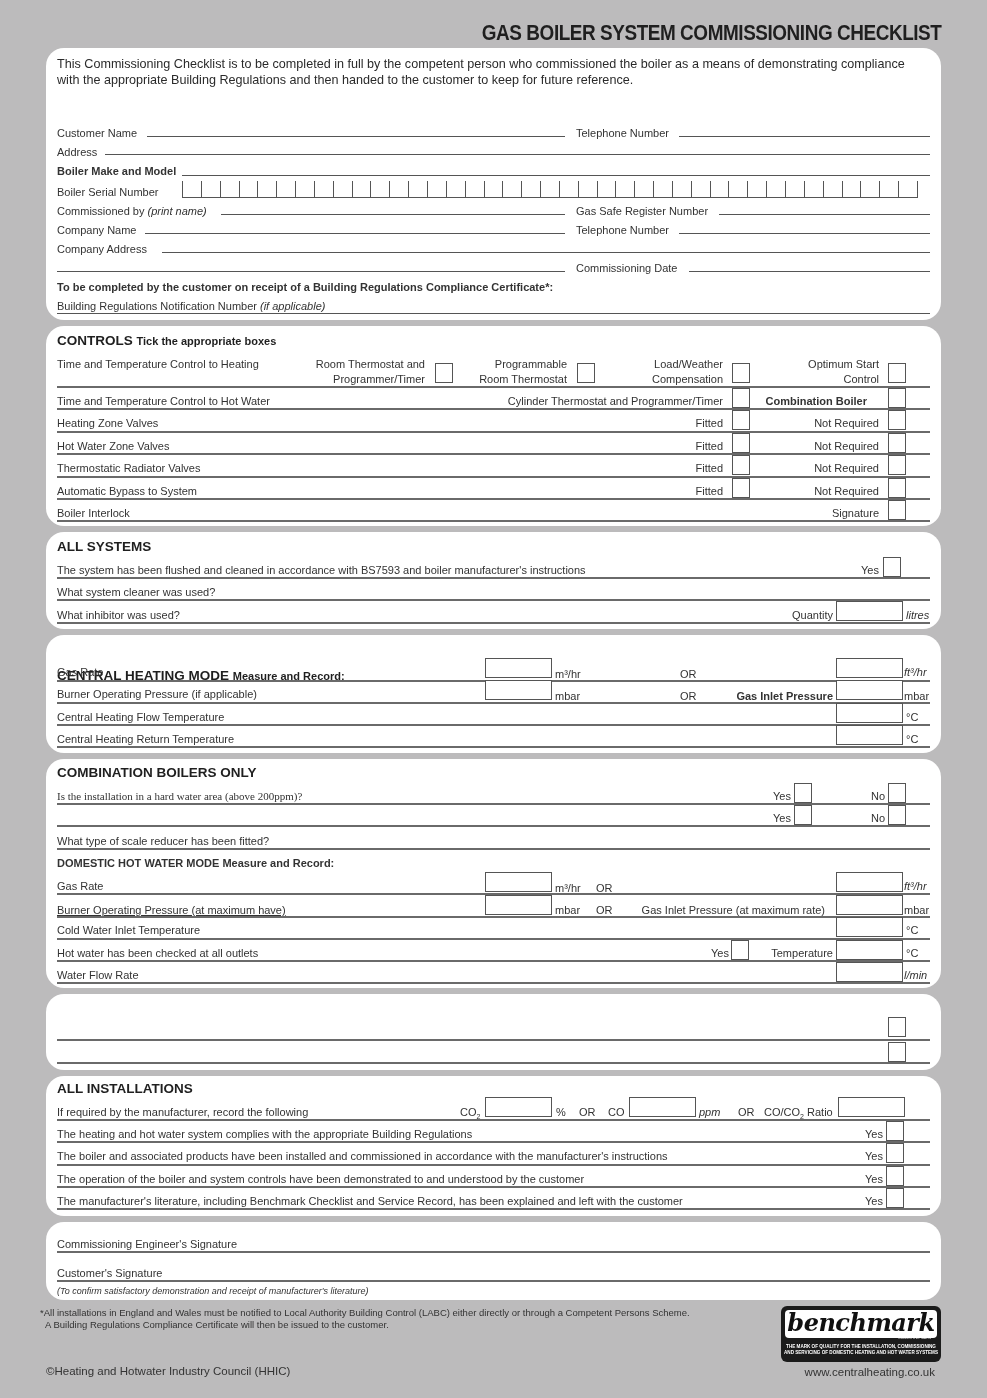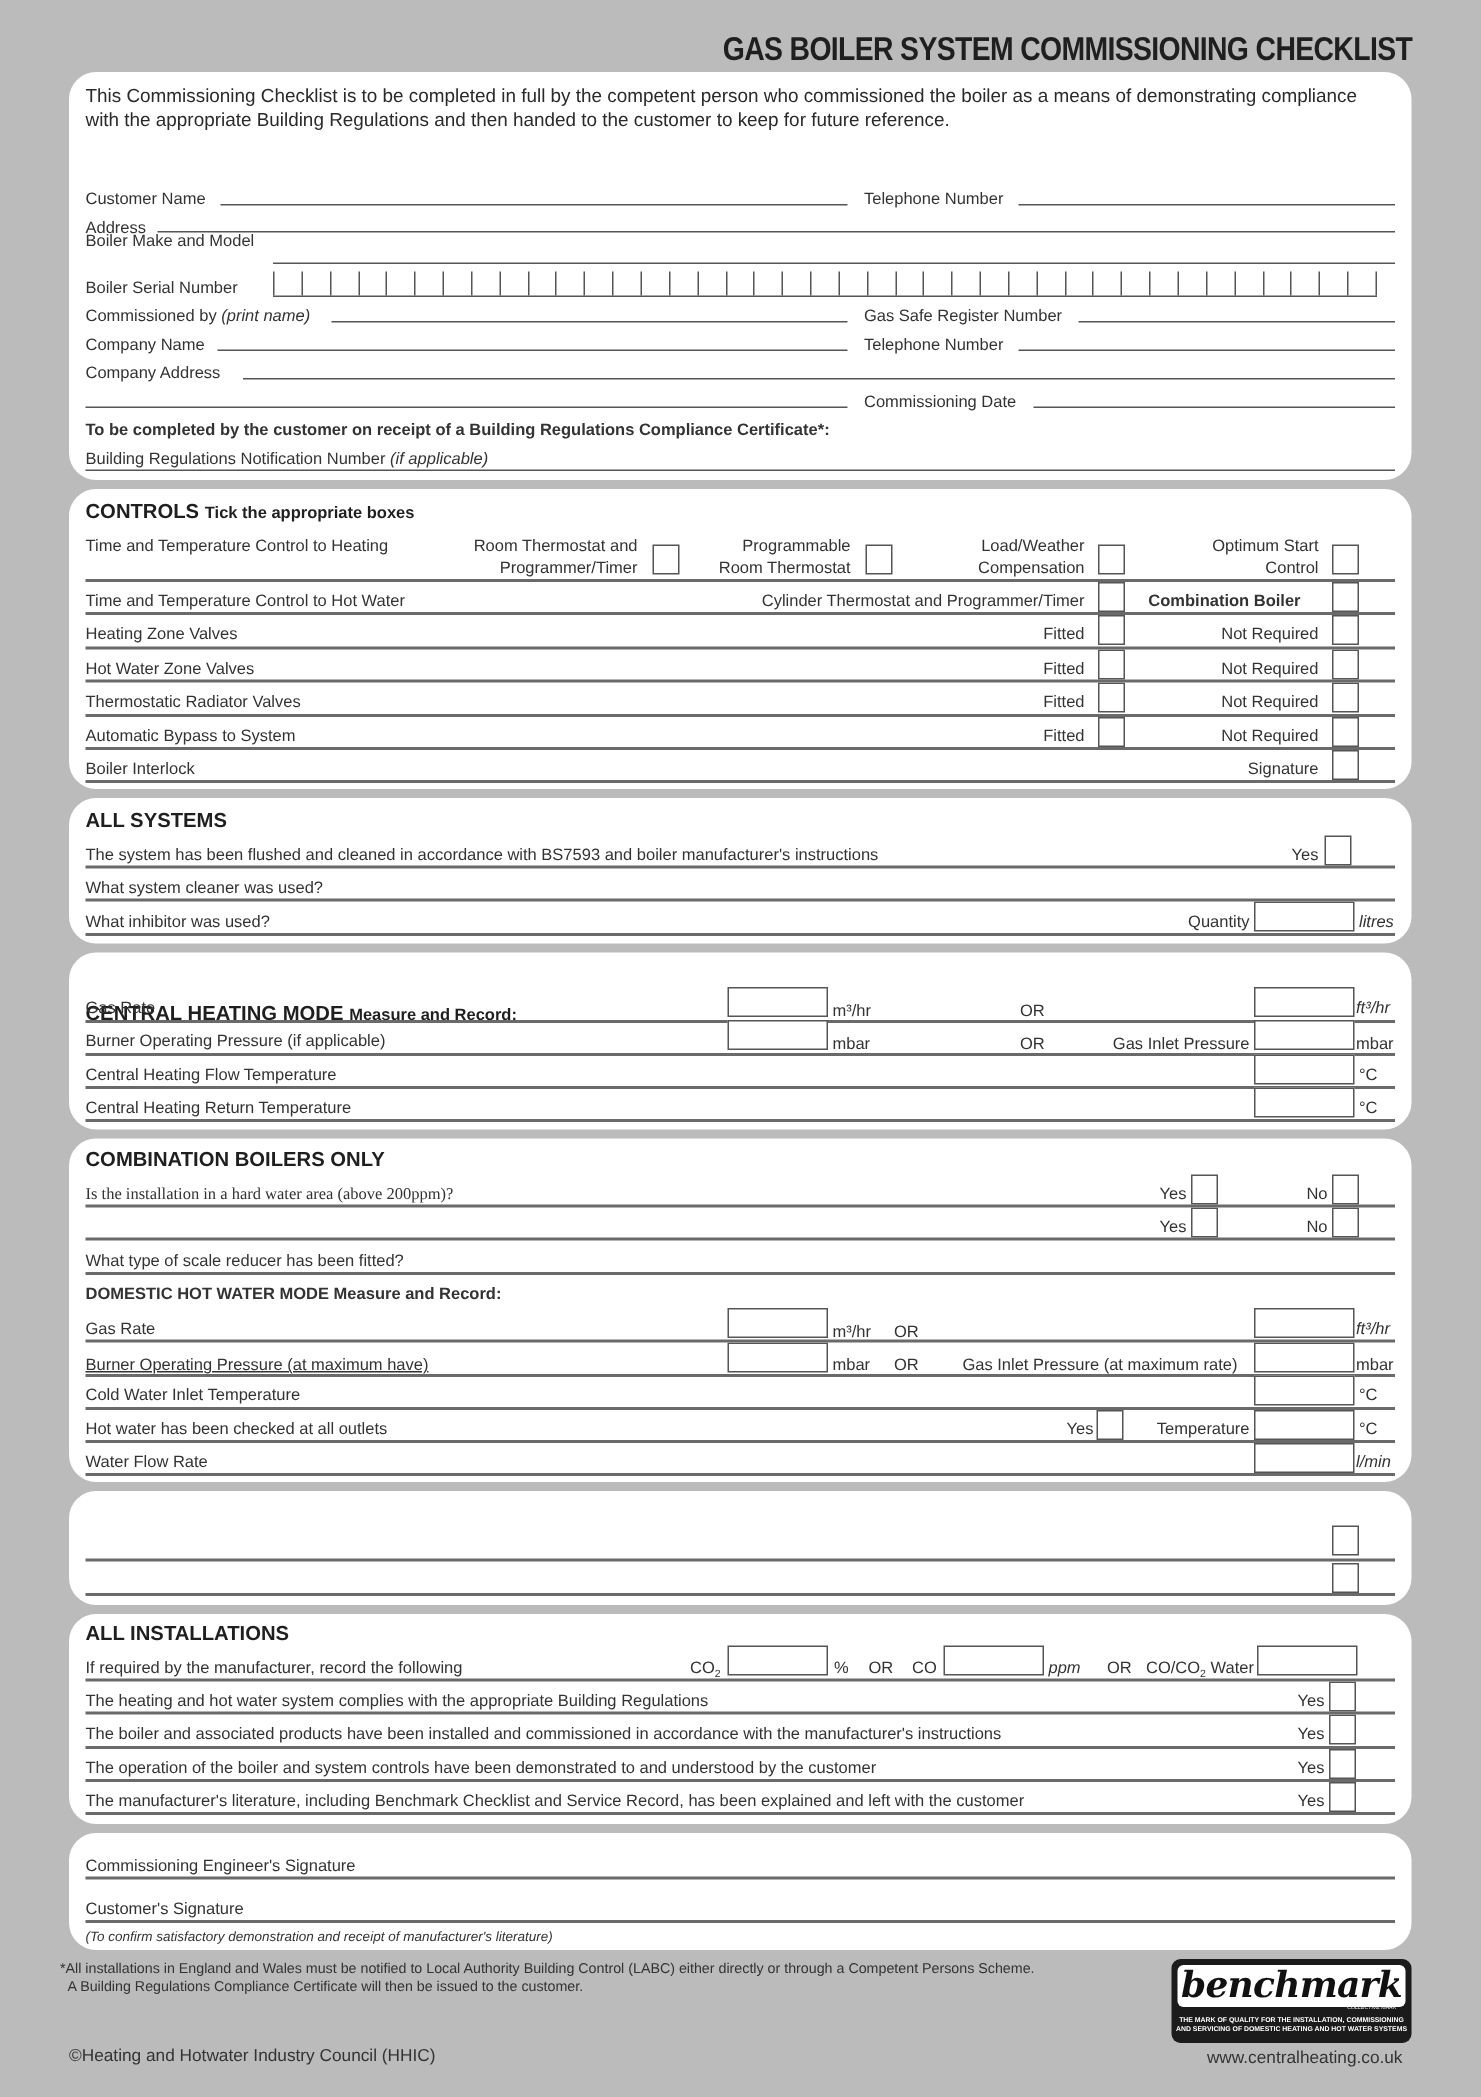--- a/index.html
+++ b/index.html
@@ -40,21 +40,21 @@
 <div class="intro">This Commissioning Checklist is to be completed in full by the competent person who commissioned the boiler as a means of demonstrating compliance with the appropriate Building Regulations and then handed to the customer to keep for future reference.</div>
 
 <div class="lbl" style="left:57px;top:127px;">Customer Name</div>
 <div class="line" style="left:147px;top:136px;width:418px;"></div>
 <div class="lbl" style="left:576px;top:127px;">Telephone Number</div>
 <div class="line" style="left:679px;top:136px;width:251px;"></div>
 
 <div class="lbl" style="left:57px;top:146px;">Address</div>
 <div class="line" style="left:105px;top:154px;width:825px;"></div>
 
-<div class="lbl" style="left:57px;top:155px;">Boiler Make and Model</div>
+<div class="lbl" style="left:57px;top:165px;font-weight:bold;">Boiler Make and Model</div>
 <div class="line" style="left:182px;top:175px;width:748px;"></div>
 
 <div class="lbl" style="left:57px;top:186px;">Boiler Serial Number</div>
 <div class="serial" id="serial">
     <span></span>
     <span></span>
     <span></span>
     <span></span>
     <span></span>
     <span></span>
@@ -202,21 +202,21 @@
 <div class="unit" style="left:555px;top:668px;">m³/hr</div>
 <div class="unit" style="left:680px;top:668px;">OR</div>
 <div class="box val" style="left:836px;top:658px;"></div>
 <div class="unit it" style="left:904px;top:666px;">ft³/hr</div>
 <div class="rule" style="left:57px;top:680px;width:873px;"></div>
 
 <div class="lbl" style="left:57px;top:688px;">Burner Operating Pressure (if applicable)</div>
 <div class="box val" style="left:485px;top:680px;"></div>
 <div class="unit" style="left:555px;top:690px;">mbar</div>
 <div class="unit" style="left:680px;top:690px;">OR</div>
-<div class="unit" style="right:154px;top:690px;">Gas Inlet Pressure</div>
+<div class="unit" style="right:154px;top:690px;font-weight:bold;">Gas Inlet Pressure</div>
 <div class="box val" style="left:836px;top:680px;"></div>
 <div class="unit" style="left:904px;top:690px;">mbar</div>
 <div class="rule" style="left:57px;top:702px;width:873px;"></div>
 
 <div class="lbl" style="left:57px;top:711px;">Central Heating Flow Temperature</div>
 <div class="box val" style="left:836px;top:703px;"></div>
 <div class="unit" style="left:906px;top:711px;">°C</div>
 <div class="rule" style="left:57px;top:724px;width:873px;"></div>
 
 <div class="lbl" style="left:57px;top:733px;">Central Heating Return Temperature</div>
@@ -292,21 +292,21 @@
 <div class="h" style="left:57px;top:1081px;">ALL INSTALLATIONS</div>
 <div class="lbl" style="left:57px;top:1106px;text-align:right;">If required by the manufacturer, record the following</div>
 <div class="unit" style="left:460px;top:1106px;"><span>CO</span><sub style="font-size:7px">2</sub></div>
 <div class="box val" style="left:485px;top:1097px;"></div>
 <div class="unit" style="left:556px;top:1106px;">%</div>
 <div class="unit" style="left:579px;top:1106px;">OR</div>
 <div class="unit" style="left:608px;top:1106px;">CO</div>
 <div class="box val" style="left:629px;top:1097px;"></div>
 <div class="unit it" style="left:699px;top:1106px;">ppm</div>
 <div class="unit" style="left:738px;top:1106px;">OR</div>
-<div class="unit" style="left:764px;top:1106px;"><span>CO/CO</span><sub style="font-size:7px">2</sub><span> Water</span></div>
+<div class="unit" style="left:764px;top:1106px;"><span>CO/CO</span><sub style="font-size:7px">2</sub><span> Ratio</span></div>
 <div class="box val" style="left:838px;top:1097px;"></div>
 <div class="rule" style="left:57px;top:1119px;width:873px;"></div>
 
 <div class="lbl" style="left:57px;top:1128px;">The heating and hot water system complies with the appropriate Building Regulations</div>
 <div class="lbl" style="right:104px;top:1128px;">Yes</div>
 <div class="box tick" style="left:886px;top:1121px;"></div>
 <div class="rule" style="left:57px;top:1141px;width:873px;"></div>
 
 <div class="lbl" style="left:57px;top:1150px;">The boiler and associated products have been installed and commissioned in accordance with the manufacturer's instructions</div>
 <div class="lbl" style="right:104px;top:1150px;">Yes</div>

